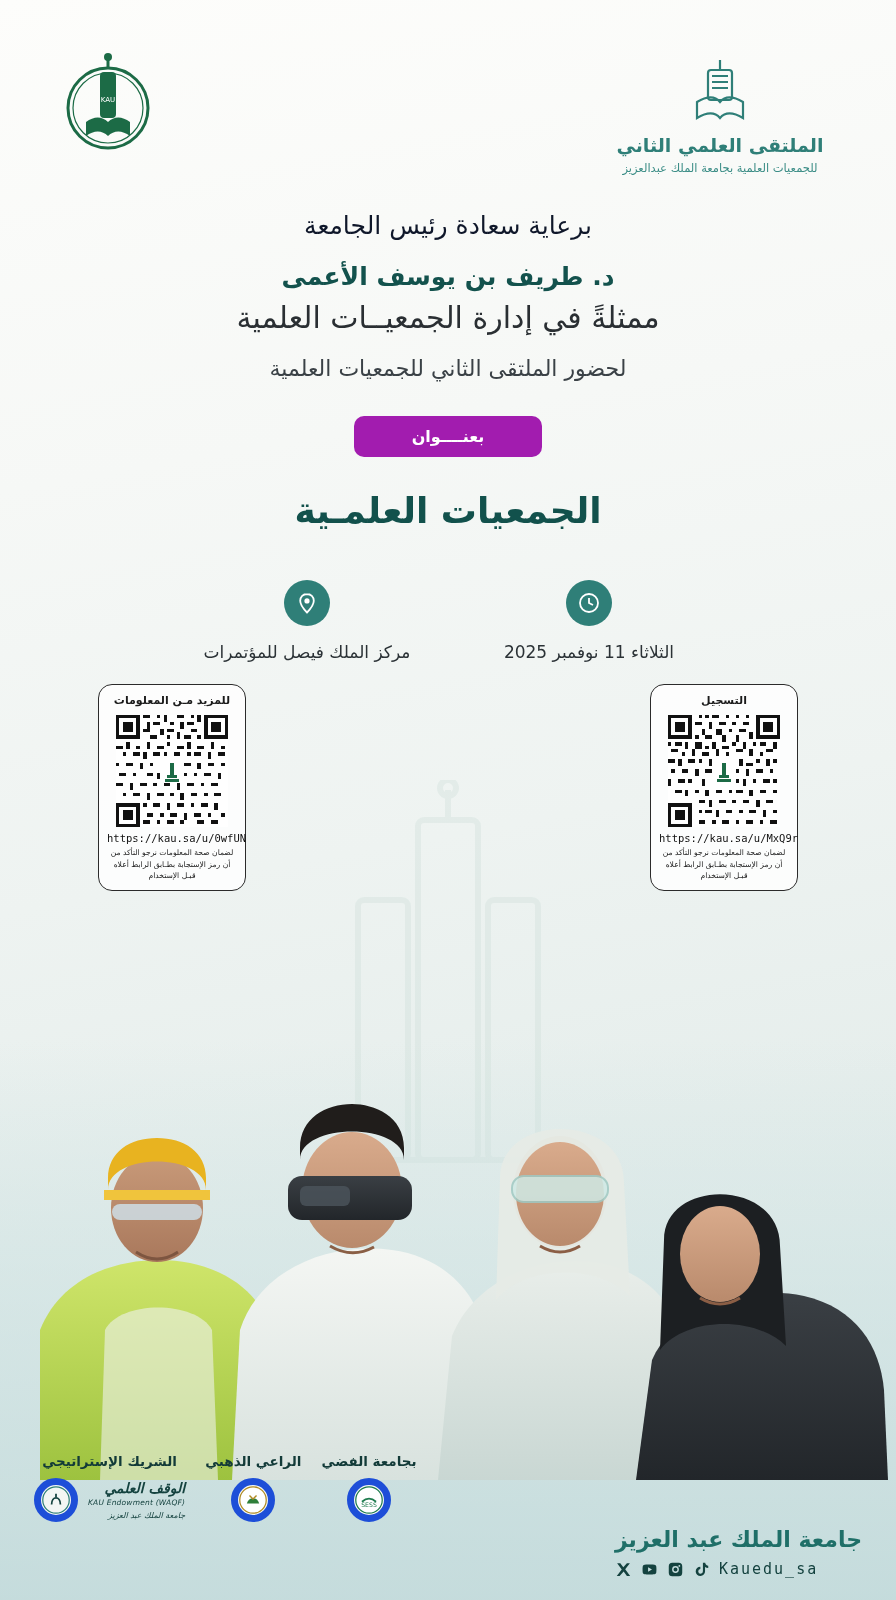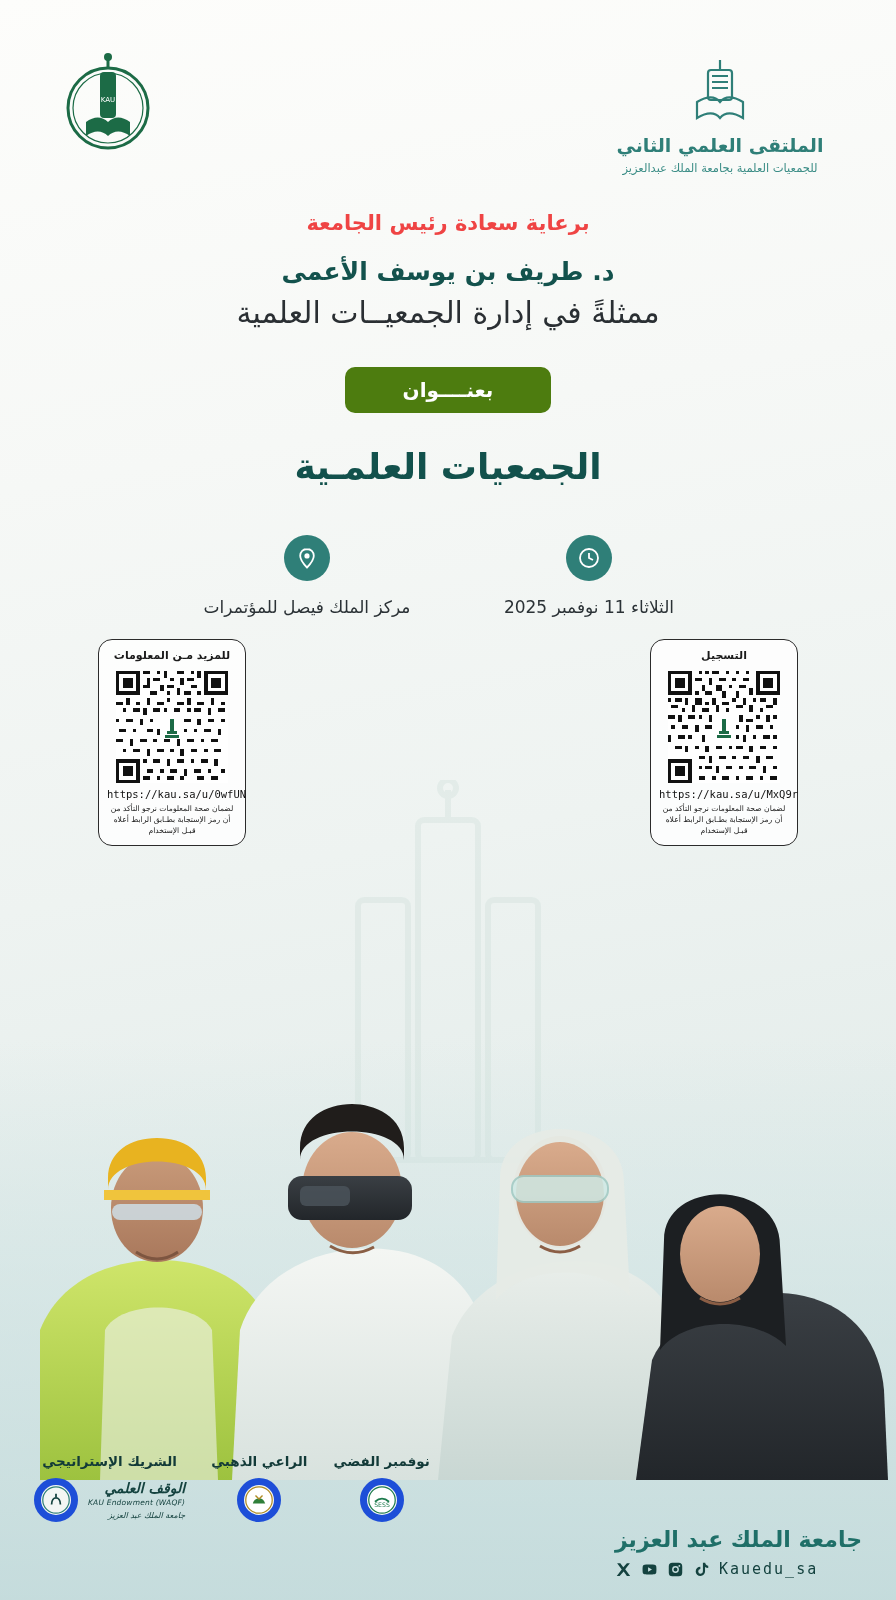--- a/index.html
+++ b/index.html
@@ -46,38 +46,38 @@
     color: #2f7f78; font-weight: bold; font-size: 19px; margin-top: 12px;
     letter-spacing: .2px;
   }
   .forum-sub { color: #3b8d86; font-size: 11.5px; margin-top: 5px; }
 
   
   .content { position: relative; text-align: center; padding: 0 40px; }
 
   .patron {
     margin-top: 36px;
-    color: #ef4444; font-weight: bold; font-size: 21px;
+    color: #0f172a; font-weight: normal; font-size: 25px;
   }
   .patron-name {
     margin-top: 22px;
     color: #13524d; font-weight: bold; font-size: 25px;
   }
   .invite-1 {
     margin-top: 34px;
     color: #2a2f33; font-size: 30px; line-height: 1.42; font-weight: 500;
   }
   .invite-2 {
     margin-top: 14px;
     color: #3a4146; font-size: 22px; line-height: 1.4;
   }
 
   .titled-wrap { margin-top: 32px; display: flex; justify-content: center; }
   .titled-chip {
-    background: #4d7c0f; color: #fff; font-weight: bold; font-size: 20px;
+    background: #a21caf; color: #fff; font-weight: bold; font-size: 16px;
     border-radius: 10px; padding: 11px 58px; letter-spacing: 6px;
   }
 
   .main-title {
     margin-top: 28px;
     color: #12514c; font-weight: bold; font-size: 36px; line-height: 1.45;
   }
 
   
   .meta {
@@ -123,21 +123,21 @@
   .people {
     position: absolute; left: 0; right: 0; bottom: 120px; height: 620px;
     pointer-events: none;
   }
   .people svg { width: 100%; height: 100%; display: block; }
 
   
   .sponsors {
     position: absolute; bottom: 78px; left: 0; right: 0;
     display: flex; justify-content: flex-start; align-items: flex-end;
-    gap: 26px; padding: 0 34px;
+    gap: 20px; padding: 0 34px;
     flex-direction: row-reverse;
   }
   .sponsor { text-align: center; }
   .sponsor-label { color: #123a38; font-size: 13.5px; font-weight: bold; margin-bottom: 9px; }
   .sponsor-marks { display: flex; gap: 10px; align-items: center; justify-content: center; }
   .sponsor-badge {
     width: 44px; height: 44px; border-radius: 50%;
     background: #f3f6f4; border: 7px solid #1d4ed8;
     display: flex; align-items: center; justify-content: center;
   }
@@ -209,20 +209,21 @@
     </svg>
   </div>
 </div>
 
 <div class="content">
 
   <div class="patron">برعاية سعادة رئيس الجامعة</div>
   <div class="patron-name">د. طريف بن يوسف الأعمى</div>
 
   <div class="invite-1" style="margin-top:6px;">ممثلةً في إدارة الجمعيــات العلمية</div>
+  <div class="invite-2">لحضور الملتقى الثاني للجمعيات العلمية</div>
 
   <div class="titled-wrap">
     <div class="titled-chip">بعنــــوان</div>
   </div>
 
   <div class="main-title">الجمعيات العلمـية</div>
 
   <div class="meta">
 
 
@@ -604,21 +605,21 @@
         <svg viewBox="0 0 34 34" aria-hidden="true">
           <circle cx="17" cy="17" r="15" fill="#fff" stroke="#b08a23" stroke-width="1.4"></circle>
           <path d="M10 21 C12 13 22 13 24 21 Z" fill="#2f7f3a"></path>
           <path d="M13 12 l4 4 4-4" fill="none" stroke="#b08a23" stroke-width="1.6"></path>
         </svg>
       </div>
     </div>
   </div>
 
   <div class="sponsor">
-    <div class="sponsor-label">نوفمبر الفضي</div>
+    <div class="sponsor-label">بجامعة الفضي</div>
     <div class="sponsor-marks">
       <div class="sponsor-badge">
         <svg viewBox="0 0 34 34" aria-hidden="true">
           <circle cx="17" cy="17" r="15" fill="#fff" stroke="#1e7b4e" stroke-width="1.4"></circle>
           <path d="M9 19 q8 -7 16 0" fill="none" stroke="#1e7b4e" stroke-width="2"></path>
           <text x="17" y="25" text-anchor="middle" font-size="7" fill="#1e7b4e" font-family="DejaVu Sans, sans-serif">SESS</text>
         </svg>
       </div>
     </div>
   </div>

